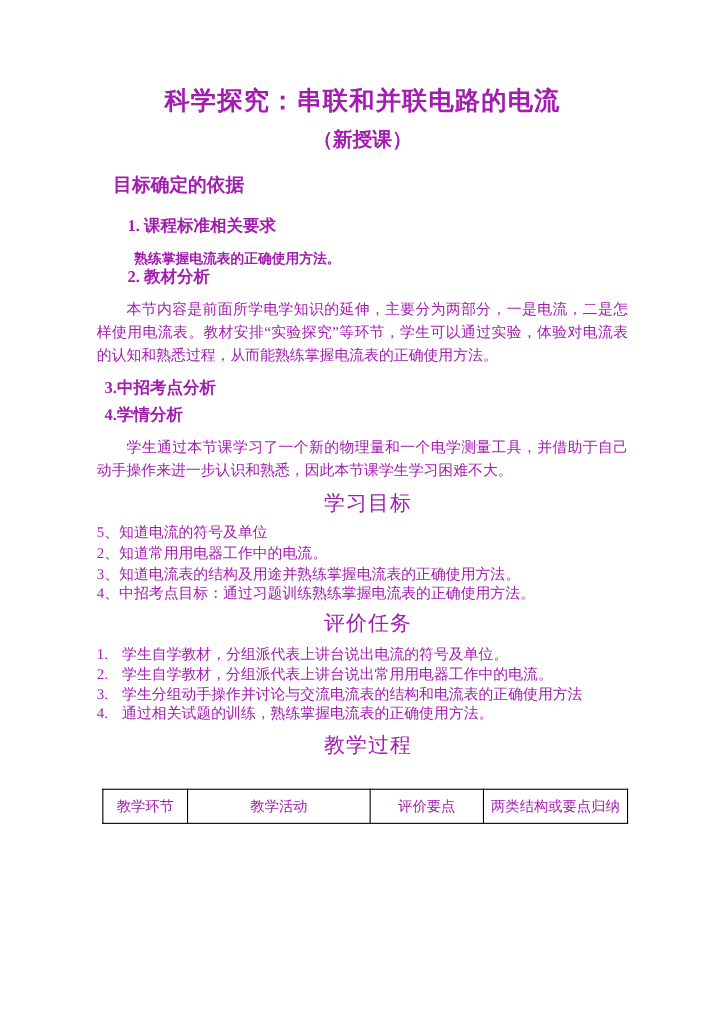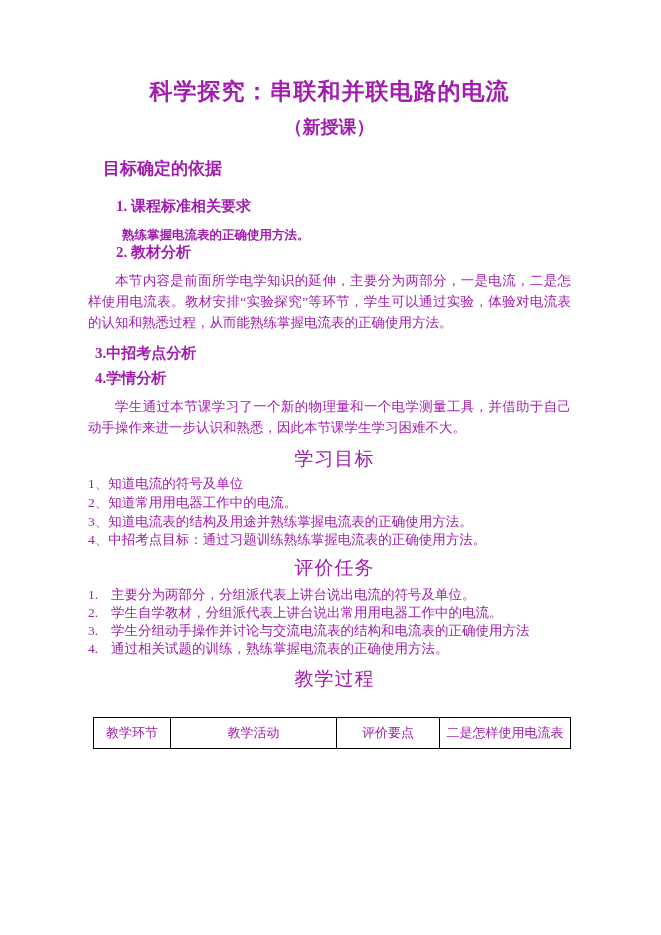--- a/index.html
+++ b/index.html
@@ -136,31 +136,31 @@
     <div class="num-heading nh-indent28 h-s2">2. 教材分析</div>
     <div class="para">本节内容是前面所学电学知识的延伸，主要分为两部分，一是电流，二是怎样使用电流表。教材安排“实验探究”等环节，学生可以通过实验，体验对电流表的认知和熟悉过程，从而能熟练掌握电流表的正确使用方法。</div>
 
     <div class="num-heading nh-indent7 h-s3">3.中招考点分析</div>
 
     <div class="num-heading nh-indent7 h-s4">4.学情分析</div>
     <div class="para">学生通过本节课学习了一个新的物理量和一个电学测量工具，并借助于自己动手操作来进一步认识和熟悉，因此本节课学生学习困难不大。</div>
 
     <div class="big-heading bh-goals">学习目标</div>
     <div class="goals-list">
-      <div class="goals-item">1、知道电流的符号及单位</div>
+      <div class="goals-item">5、知道电流的符号及单位</div>
       <div class="goals-item">2、知道常用用电器工作中的电流。</div>
       <div class="goals-item">3、知道电流表的结构及用途并熟练掌握电流表的正确使用方法。</div>
       <div class="goals-item">4、中招考点目标：通过习题训练熟练掌握电流表的正确使用方法。</div>
     </div>
 
     <div class="big-heading bh-eval">评价任务</div>
     <div class="eval-list">
       <div class="eval-item">
         <span class="eval-num">1.</span>
-        <span class="eval-text">主要分为两部分，分组派代表上讲台说出电流的符号及单位。</span>
+        <span class="eval-text">学生自学教材，分组派代表上讲台说出电流的符号及单位。</span>
       </div>
       <div class="eval-item">
         <span class="eval-num">2.</span>
         <span class="eval-text">学生自学教材，分组派代表上讲台说出常用用电器工作中的电流。</span>
       </div>
       <div class="eval-item">
         <span class="eval-num">3.</span>
         <span class="eval-text">学生分组动手操作并讨论与交流电流表的结构和电流表的正确使用方法</span>
       </div>
       <div class="eval-item">
@@ -170,19 +170,19 @@
     </div>
 
     <div class="big-heading bh-proc">教学过程</div>
 
     <table class="lesson-table">
       <tbody>
         <tr>
           <td class="col1">教学环节</td>
           <td class="col2">教学活动</td>
           <td class="col3">评价要点</td>
-          <td class="col4">二是怎样使用电流表</td>
+          <td class="col4">两类结构或要点归纳</td>
         </tr>
       </tbody>
     </table>
 
   </div>
 </div>
 
 </body></html>

